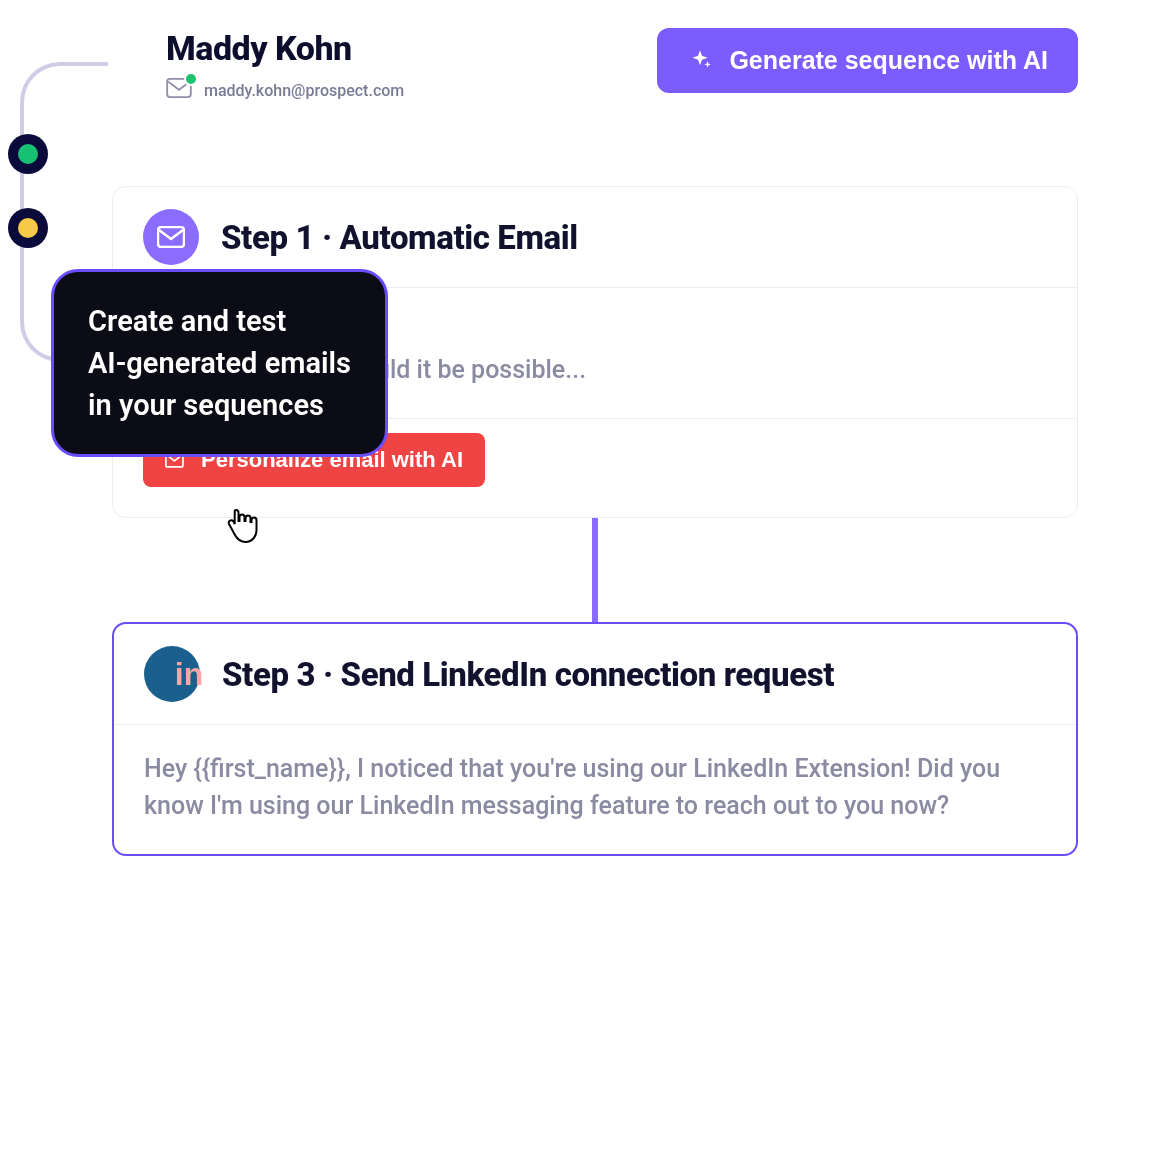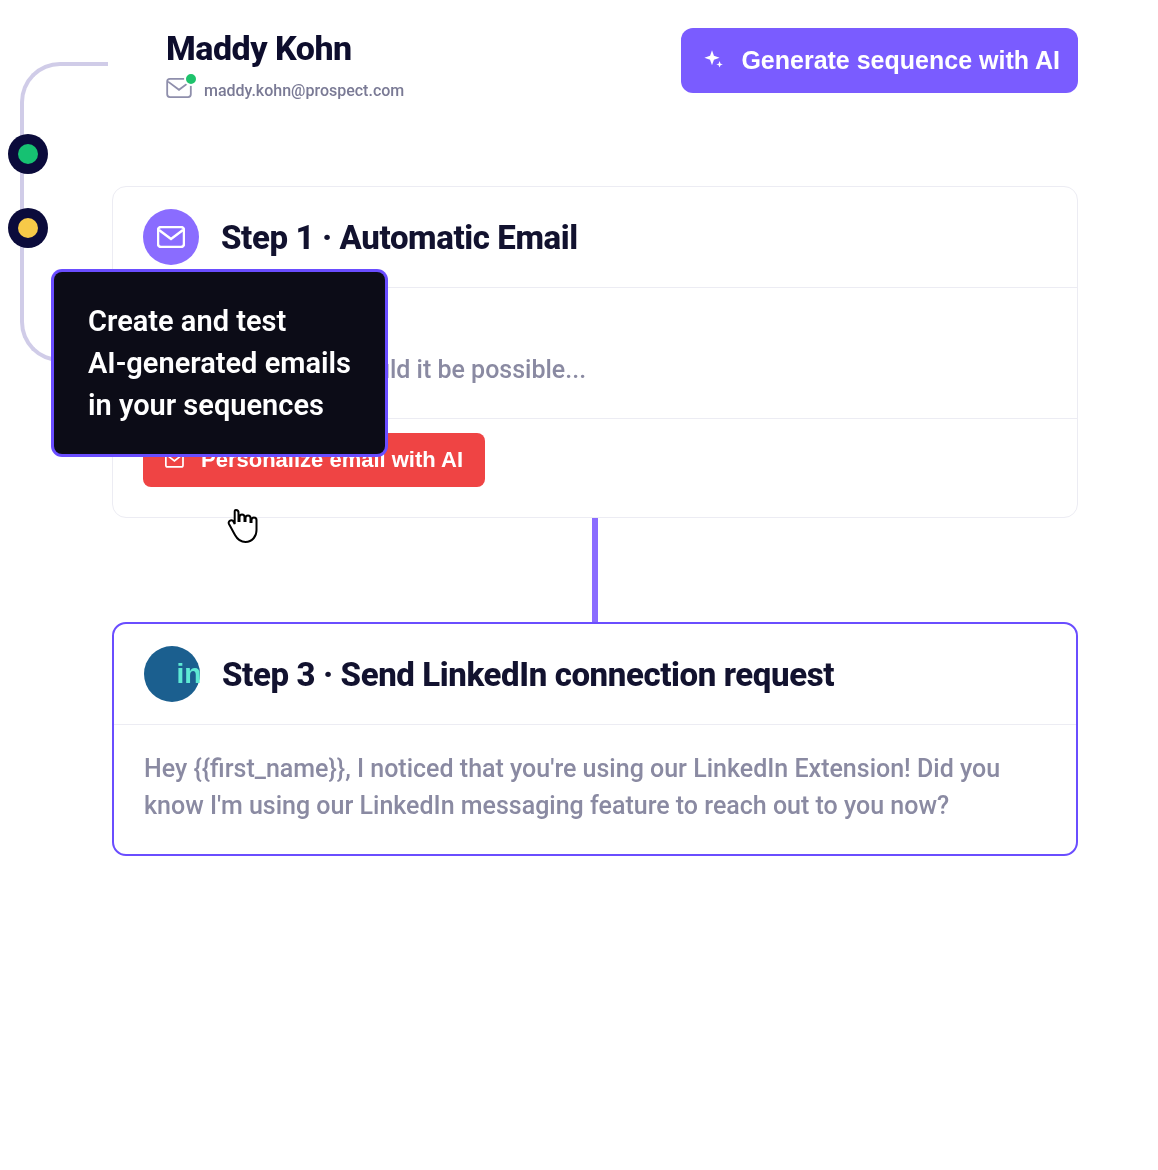--- a/index.html
+++ b/index.html
@@ -84,21 +84,21 @@
     font-weight: 500;
     text-align: right;
   }
   .gen-btn {
     background: #7a5cff;
     color: #fff;
     border: none;
     border-radius: 12px;
     font-size: 25px;
     font-weight: 700;
-    padding: 18px 18px;
+    padding: 18px 30px;
     display: flex;
     align-items: center;
     gap: 16px;
     cursor: pointer;
   }
   .sparkle {
     width: 26px; height: 26px;
   }
 
   
@@ -182,21 +182,21 @@
     border: 2px solid #6a4dff;
   }
 
   
   .tooltip {
     position: absolute;
     left: 54px;
     top: 272px;
     background: #0c0c17;
     color: #fff;
-    border-radius: 8px;
+    border-radius: 24px;
     padding: 28px 34px;
     font-size: 29px;
     font-weight: 600;
     line-height: 1.45;
     max-width: 400px;
     box-shadow: 0 0 0 3px #6a4dff;
     z-index: 20;
   }
 
   
@@ -282,21 +282,21 @@
   </div>
 
   <div class="connector"></div>
 
 
   <div class="connector"></div>
 
   <div class="card step3">
     <div class="card-head">
       <div class="step-icon blue">
-        <span style="color:#5eead4;font-weight:800;font-size:28px;font-family:Arial;line-height:1;margin-left:34px;">in</span>
+        <span style="color:#fca5a5;font-weight:800;font-size:32px;font-family:Arial;line-height:1;margin-left:34px;">in</span>
       </div>
       <div class="step-title">Step 3 · Send LinkedIn connection request</div>
     </div>
     <div class="card-body">
       <div class="body-text">Hey {{first_name}}, I noticed that you're using our LinkedIn Extension! Did you know I'm using our LinkedIn messaging feature to reach out to you now?</div>
     </div>
   </div>
 
 </div>
 

